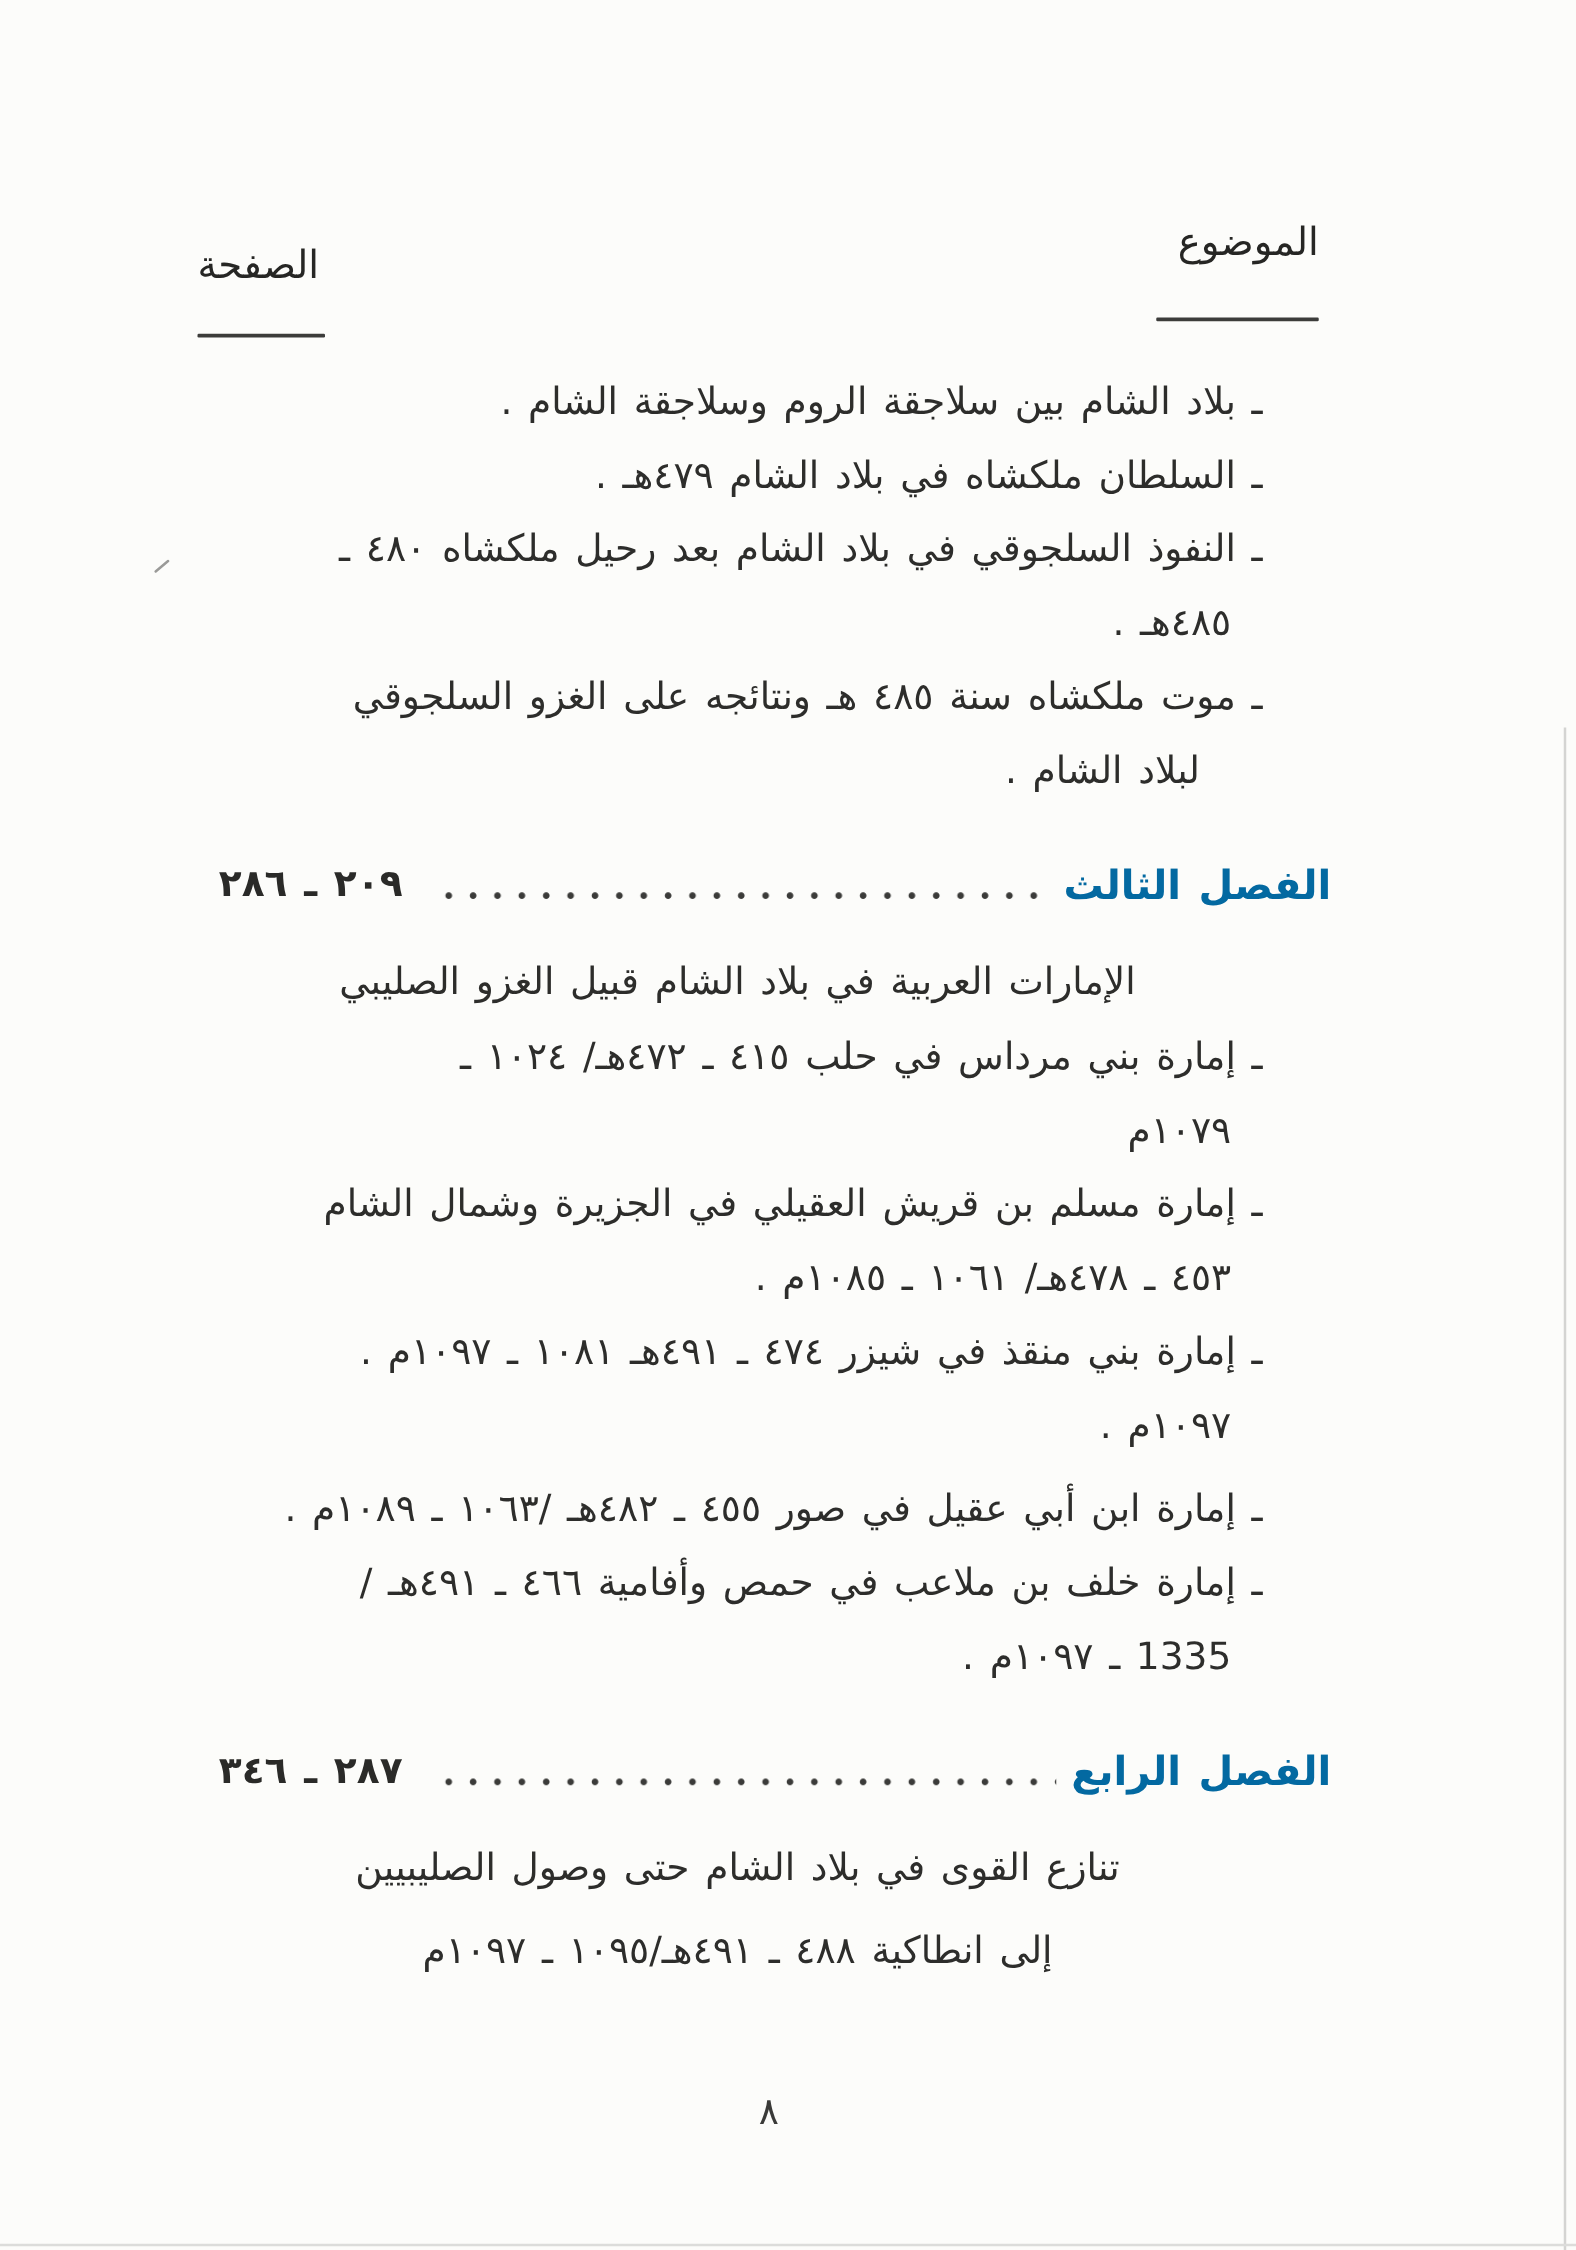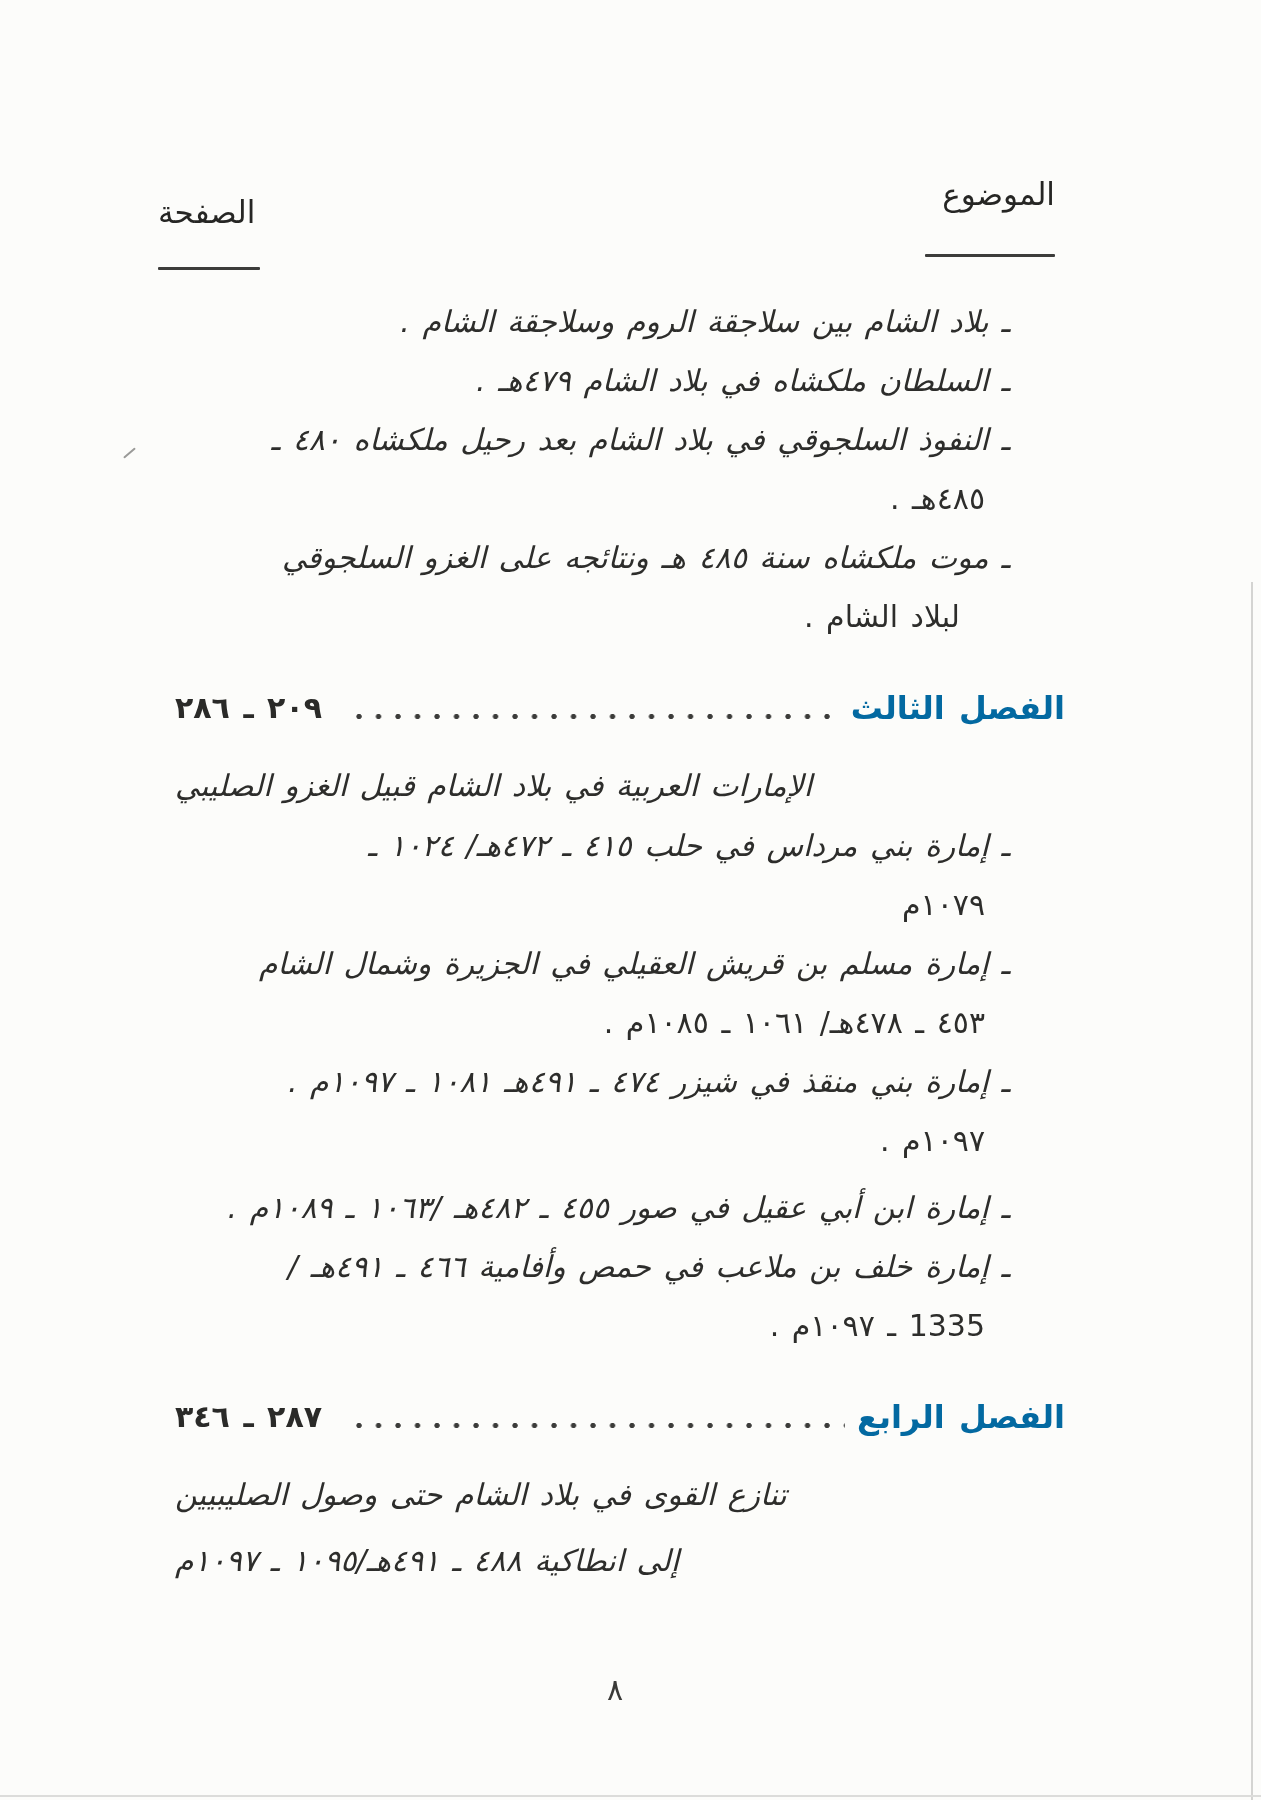--- a/index.html
+++ b/index.html
@@ -20,26 +20,26 @@
   
   #toc{
     position:absolute;top:292px;left:175px;right:196px;
     direction:rtl;text-align:right;
   }
   .line{
     height:59px;line-height:59px;
     font-size:30px;white-space:nowrap;word-spacing:3px;
     color:#2d2d2b;
   }
-  .line.bullet{padding-right:55px;font-style:italic;}
+  .line.bullet{padding-right:55px;}
   .line.cont{padding-right:80px;}
   .line.cont2{padding-right:105px;}
   .line.m8{margin-top:8px;}
   .line.section{
-    height:60px;line-height:60px;text-align:left;padding-right:60px;font-style:italic;
+    height:60px;line-height:60px;text-align:center;padding-right:60px;
   }
   .line.chapter{
     display:flex;align-items:flex-end;
     height:64px;margin-top:30px;padding-right:0;
   }
   .chapter + .line.section{margin-top:16px;}
   .section + .line.section{margin-top:6px;}
   .ch-title{font-size:32px;font-weight:bold;line-height:64px;color:#0369a1;}
   .ch-pages{font-size:30px;font-weight:bold;line-height:64px;color:#2a2a28;letter-spacing:1px;}
   .leader{

